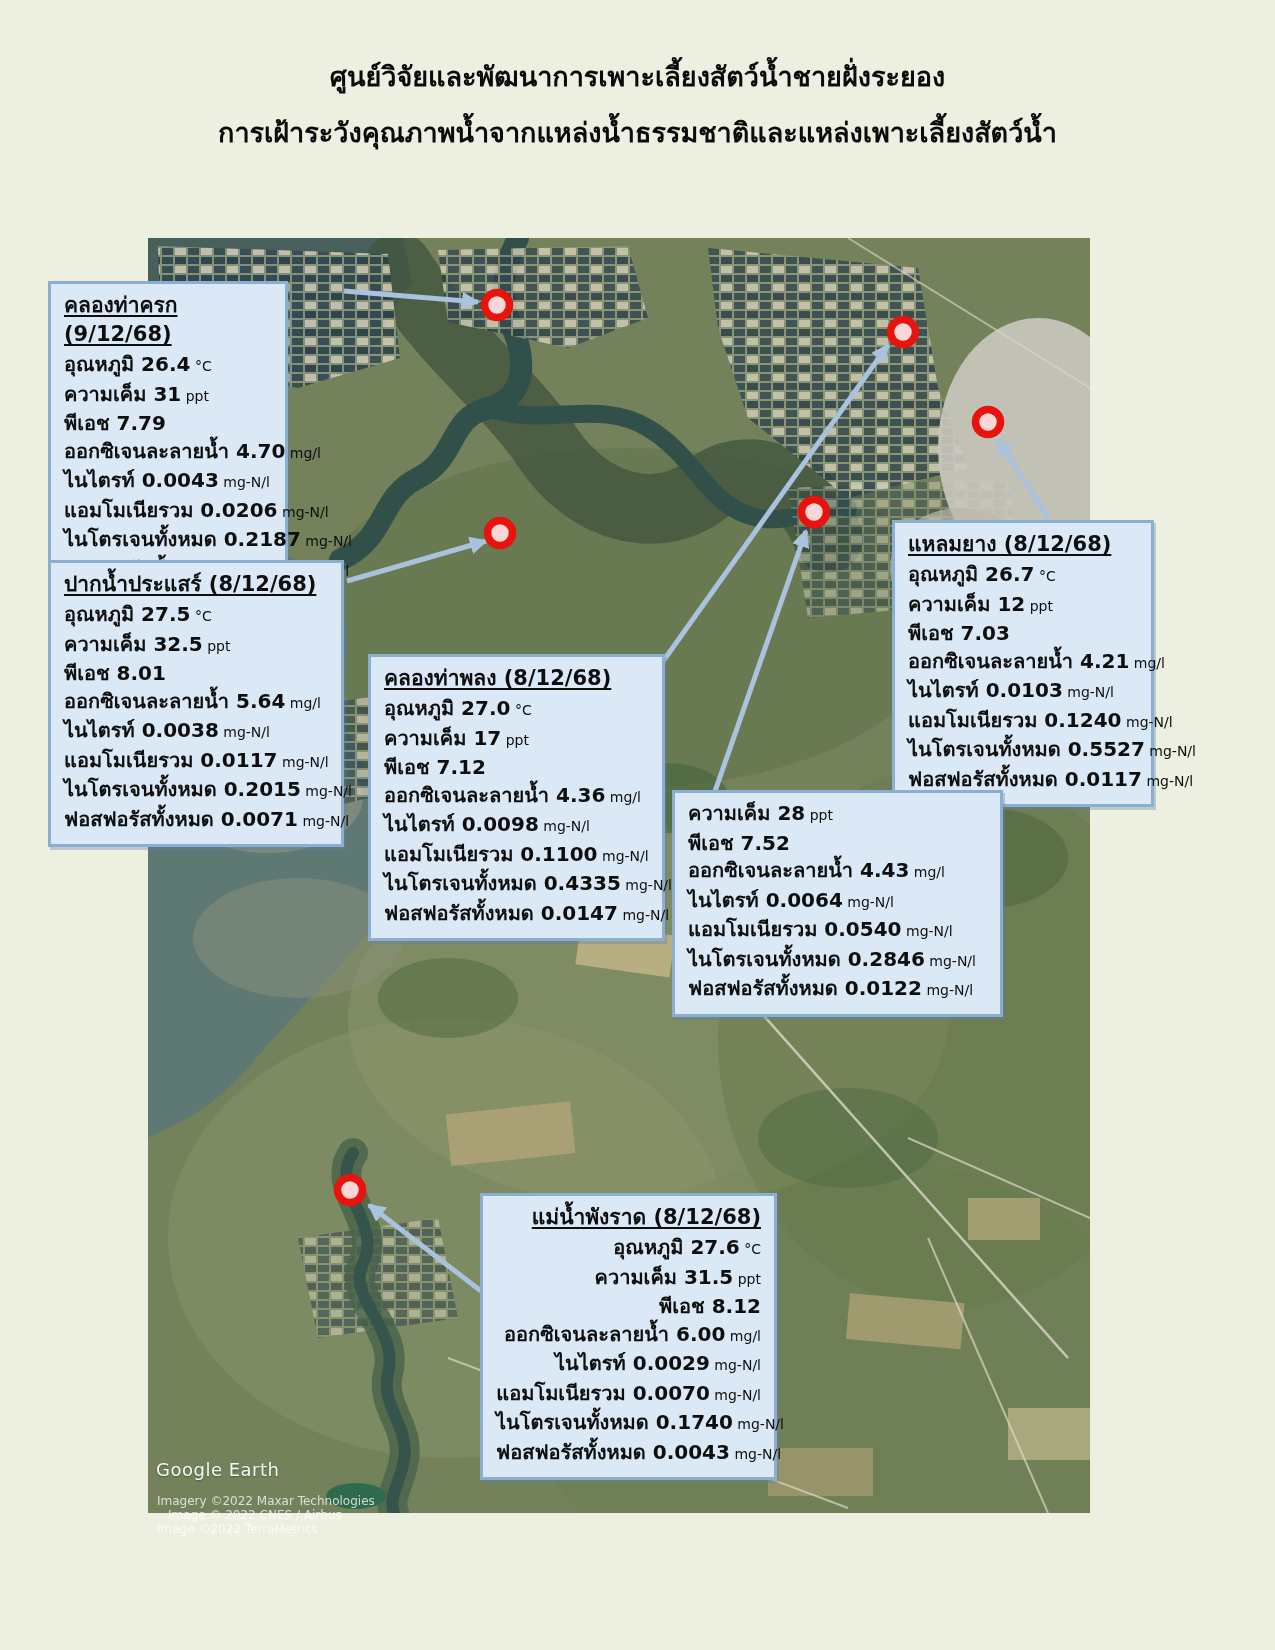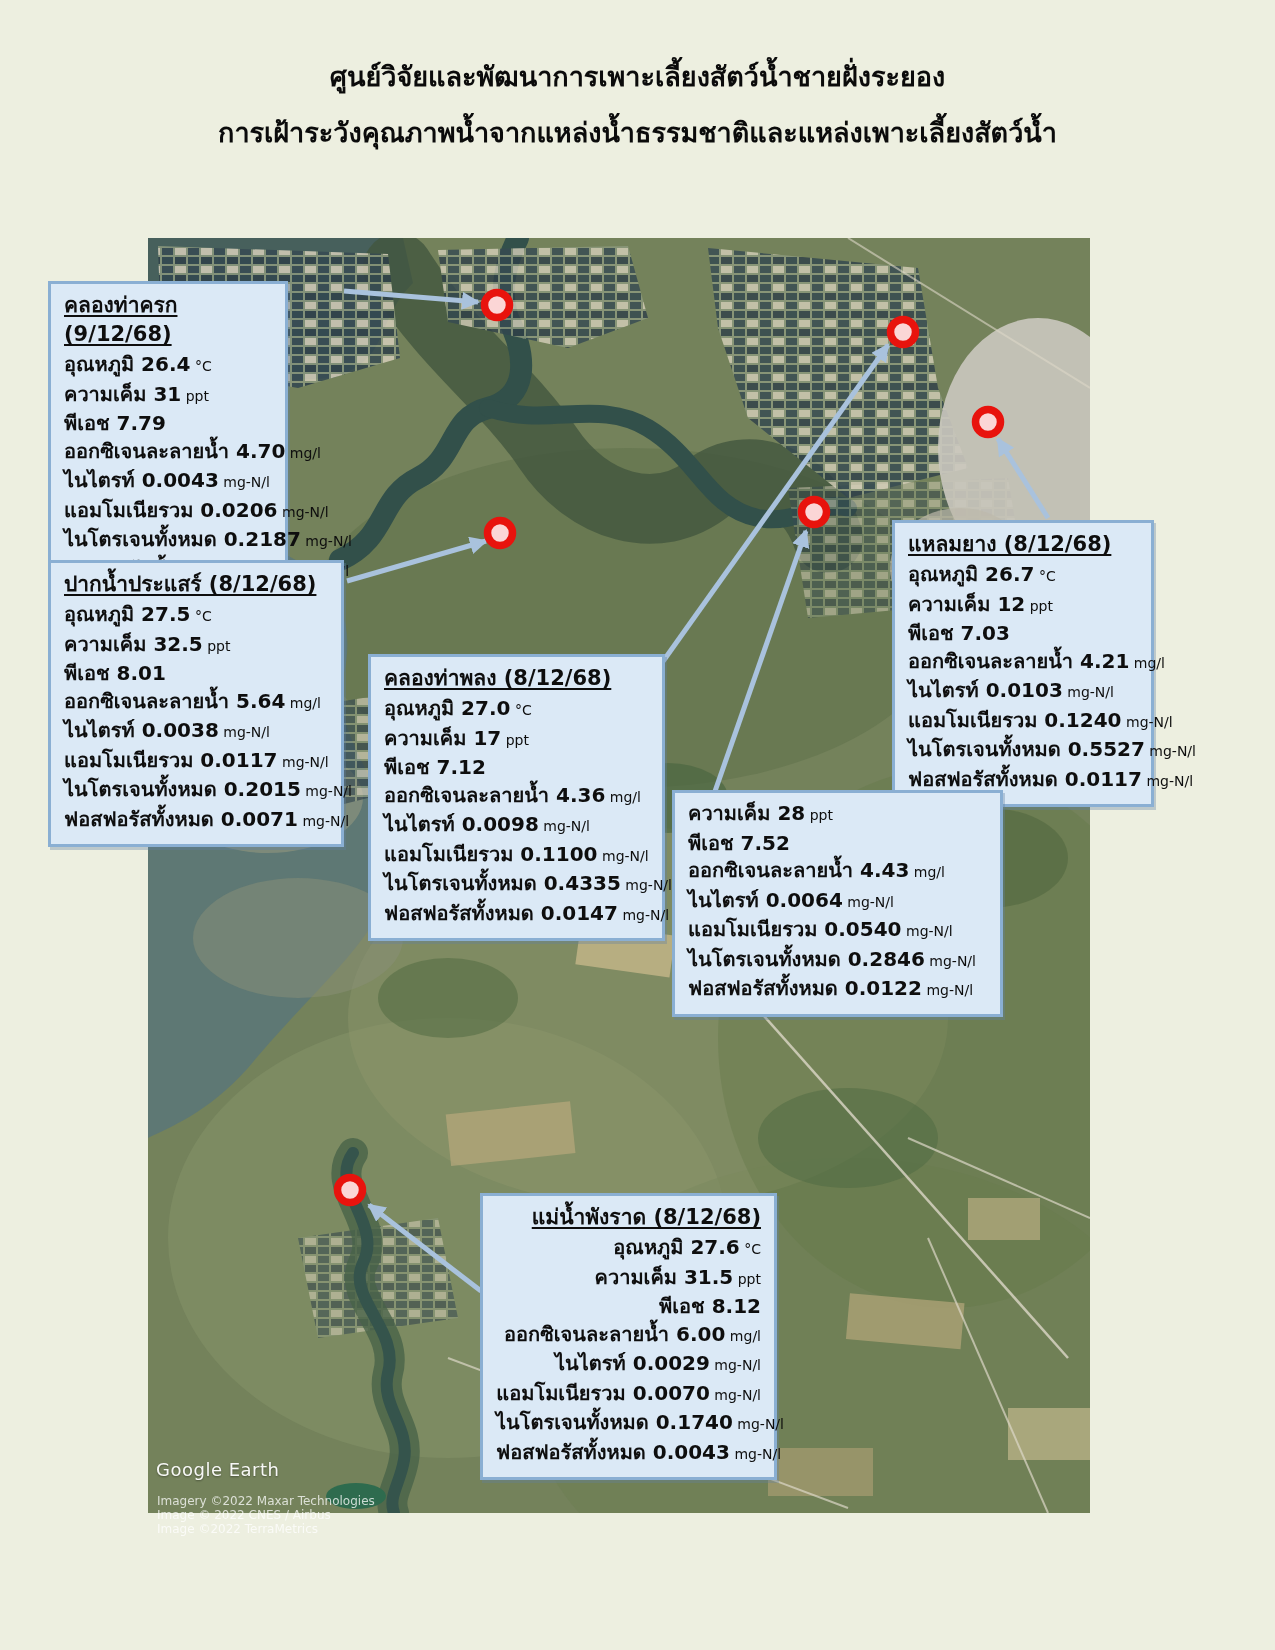--- a/index.html
+++ b/index.html
@@ -100,21 +100,21 @@
       <path d="M700,0 L942,150" stroke="#ddd8c8" stroke-width="2" opacity=".6"></path>
 
       <path d="M205,915 C180,950 235,985 215,1025 C198,1060 252,1092 240,1135 C232,1168 262,1188 256,1222 C252,1246 240,1258 246,1275" stroke="#486349" stroke-width="30" opacity=".8" fill="none" stroke-linecap="round"></path>
       <path d="M205,915 C180,950 235,985 215,1025 C198,1060 252,1092 240,1135 C232,1168 262,1188 256,1222 C252,1246 240,1258 246,1275" stroke="#35544c" stroke-width="12" fill="none" stroke-linecap="round"></path>
       <ellipse cx="208" cy="1258" rx="30" ry="13" fill="#2e6b4e"></ellipse>
     </svg>
   </div>
 
   <div class="ge-logo">Google Earth</div>
   <div class="ge-attr" style="top:1495px;">Imagery ©2022 Maxar Technologies</div>
-  <div class="ge-attr" style="top:1509px;">Image © 2022 CNES / Airbus</div>
+  <div class="ge-attr" style="top:1509px;margin-left:11px;">Image © 2022 CNES / Airbus</div>
   <div class="ge-attr" style="top:1523px;">Image ©2022 TerraMetrics</div>
 
   <svg class="overlay" viewBox="0 0 1275 1650">
     <defs>
       <marker id="ah" markerUnits="userSpaceOnUse" markerWidth="22" markerHeight="20" refX="16" refY="9" orient="auto">
         <path d="M0,0 L18,9 L0,18 Z" fill="#a9c2dd"></path>
       </marker>
     </defs>
     <g stroke="#a9c2dd" stroke-width="5" fill="none">
       <path d="M344,291 L478,302" marker-end="url(#ah)"></path>

